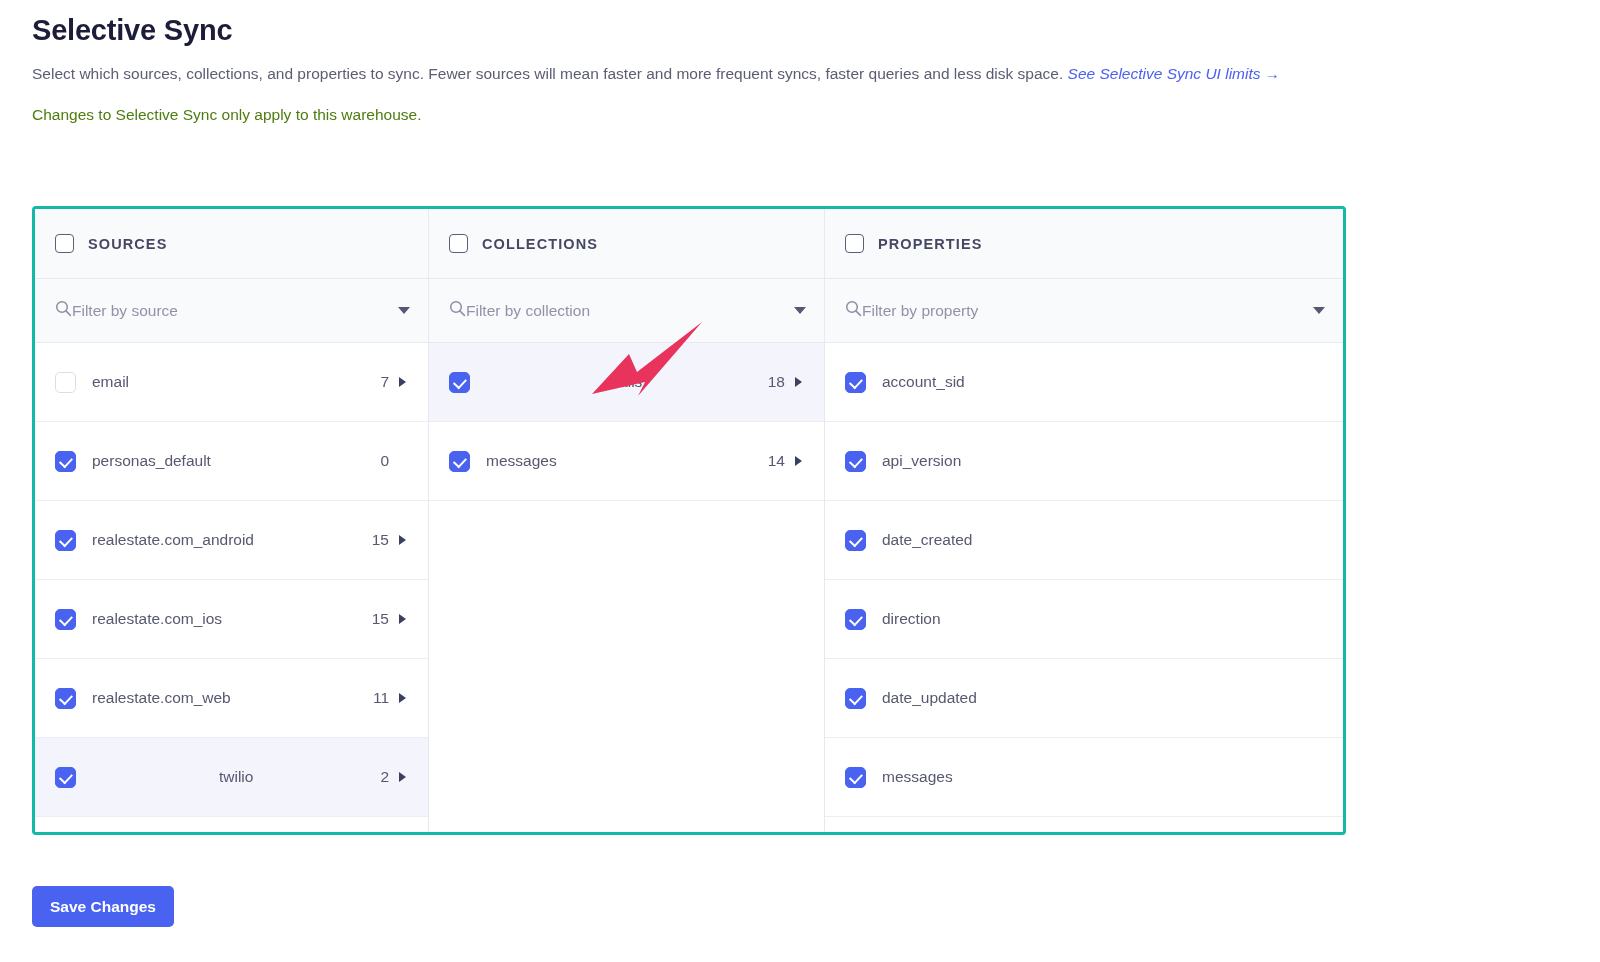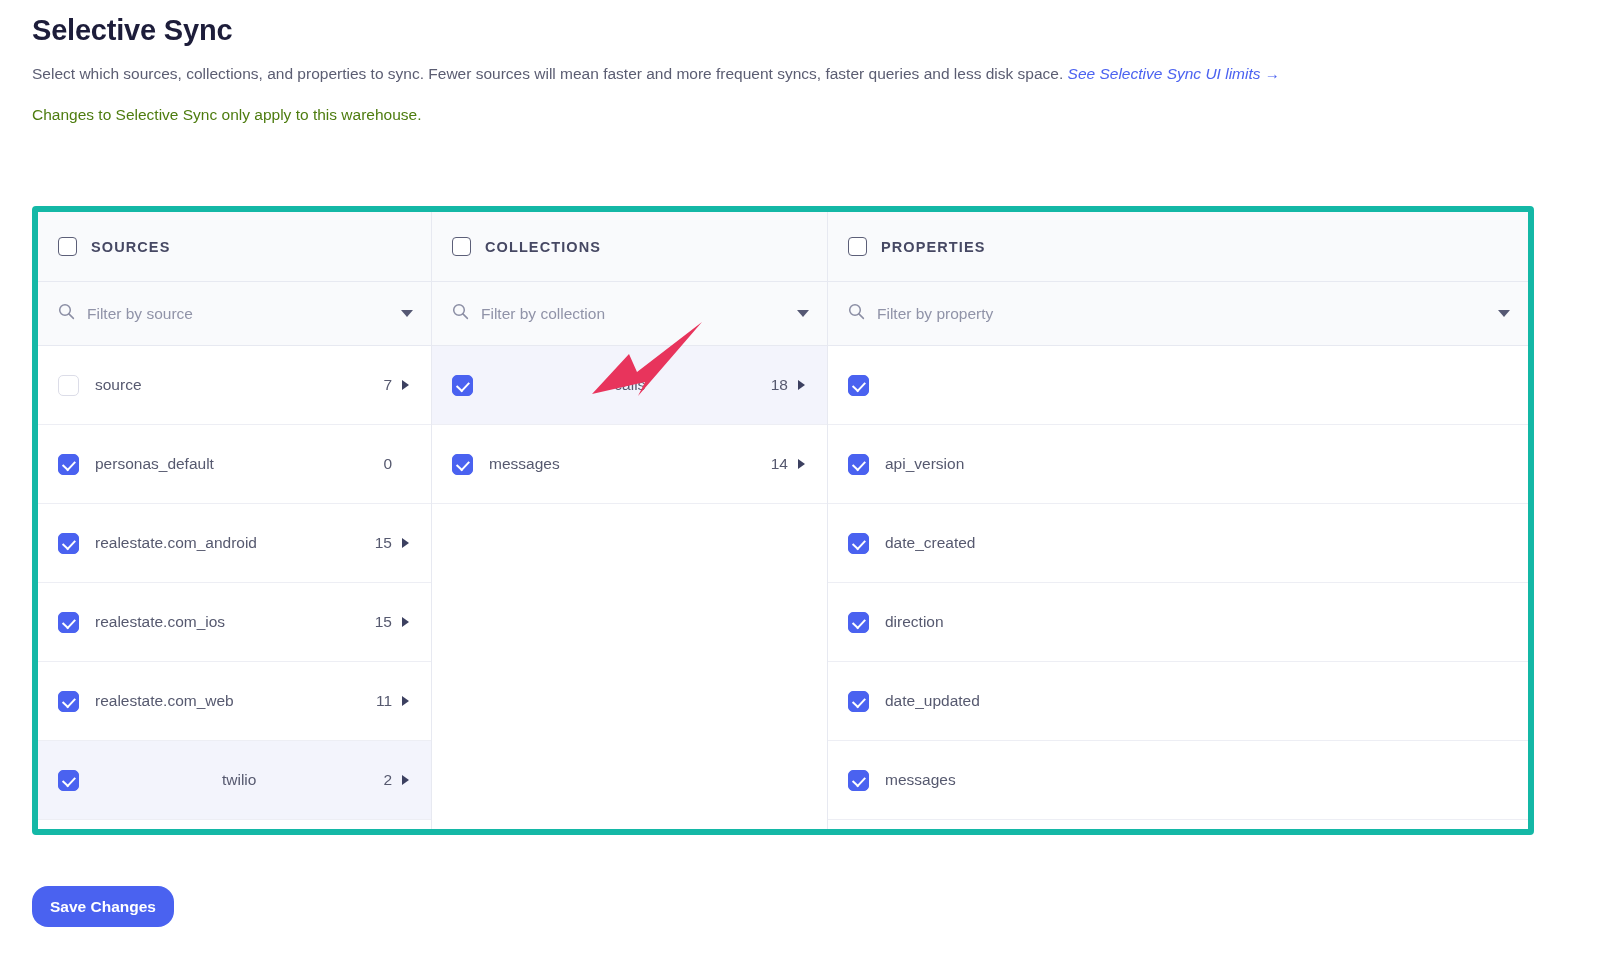--- a/index.html
+++ b/index.html
@@ -53,23 +53,23 @@
     text-decoration: none;
     font-style: italic;
   }
   .ss-link .arrow-glyph { font-size: 15px; }
 
   
   .table {
     position: absolute;
     left: 32px;
     top: 206px;
-    width: 1502px;
+    width: 1314px;
     height: 629px;
-    border: 6px solid #14b8a6;
+    border: 3px solid #14b8a6;
     border-radius: 4px;
     display: flex;
     background: #ffffff;
     overflow: hidden;
   }
 
   .col {
     display: flex;
     flex-direction: column;
     height: 100%;
@@ -111,21 +111,20 @@
   }
 
   .filter-input {
     flex: 1 1 auto;
     border: none;
     background: transparent;
     outline: none;
     font-family: "Liberation Sans", sans-serif;
     font-size: 15.5px;
     color: #50536b;
-    margin-left: 12px;
   }
   .filter-input::placeholder { color: #9093a8; }
 
   .caret-down {
     width: 0; height: 0;
     border-left: 6px solid transparent;
     border-right: 6px solid transparent;
     border-top: 7px solid #555873;
     margin-left: 10px;
     flex: 0 0 auto;
@@ -211,21 +210,21 @@
   
   .save-btn {
     position: absolute;
     left: 32px;
     top: 886px;
     height: 41px;
     padding: 0 18px;
     background: #4a62f0;
     color: #ffffff;
     border: none;
-    border-radius: 16px;
+    border-radius: 5px;
     font-family: "Liberation Sans", sans-serif;
     font-size: 15.5px;
     font-weight: bold;
     cursor: pointer;
     line-height: 41px;
     text-align: center;
   }
 
   
   .annotation-arrow {
@@ -263,21 +262,21 @@
               <circle cx="7" cy="7" r="5.3" fill="none" stroke="#8b8ea4" stroke-width="1.5"></circle>
               <line x1="10.9" y1="10.9" x2="15.4" y2="15.4" stroke="#8b8ea4" stroke-width="1.5" stroke-linecap="round"></line>
             </svg>
         </span>
         <input class="filter-input" type="text" placeholder="Filter by source" style="">
         <span class="caret-down"></span>
       </div>
       <div class="rows">
           <div class="row">
             <span class="cb unchecked"></span>
-            <span class="row-label">source</span>
+            <span class="row-label">email</span>
             <span class="row-count">7</span>
             <span class="caret-right"></span>
           </div>
           <div class="row">
             <span class="cb checked"></span>
             <span class="row-label">personas_default</span>
             <span class="row-count">0</span>
             <span class="caret-right hidden"></span>
           </div>
           <div class="row">
@@ -349,20 +348,21 @@
               <circle cx="7" cy="7" r="5.3" fill="none" stroke="#8b8ea4" stroke-width="1.5"></circle>
               <line x1="10.9" y1="10.9" x2="15.4" y2="15.4" stroke="#8b8ea4" stroke-width="1.5" stroke-linecap="round"></line>
             </svg>
         </span>
         <input class="filter-input" type="text" placeholder="Filter by property" style="">
         <span class="caret-down"></span>
       </div>
       <div class="rows">
           <div class="row">
             <span class="cb checked"></span>
+            <span class="row-label">account_sid</span>
             <span class="caret-right hidden"></span>
           </div>
           <div class="row">
             <span class="cb checked"></span>
             <span class="row-label">api_version</span>
             <span class="caret-right hidden"></span>
           </div>
           <div class="row">
             <span class="cb checked"></span>
             <span class="row-label">date_created</span>

